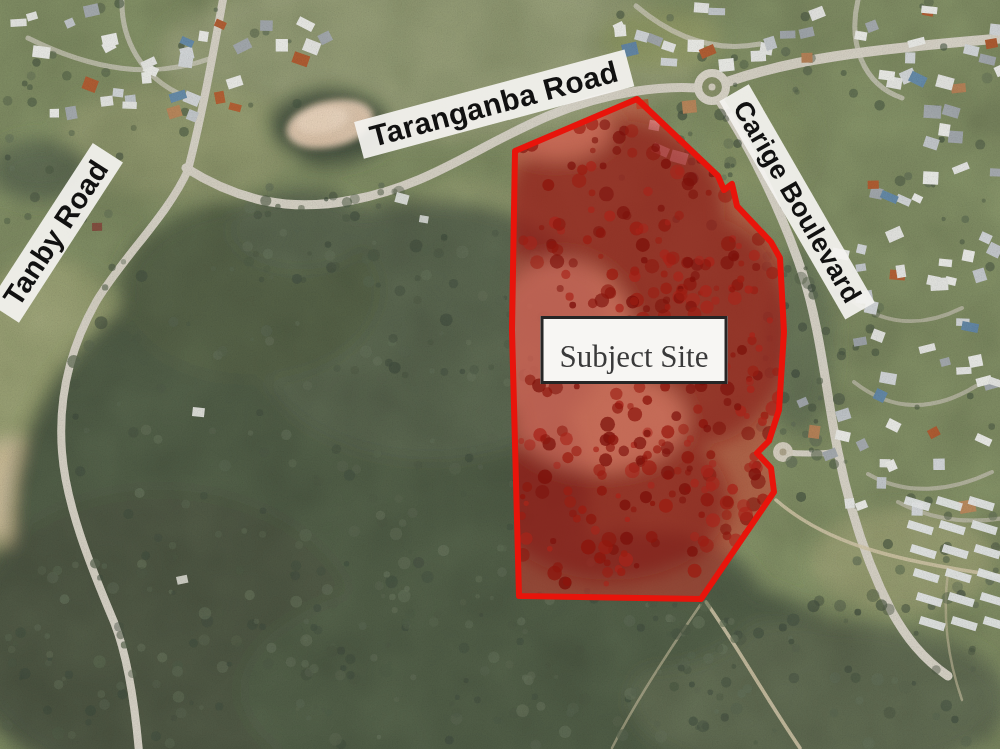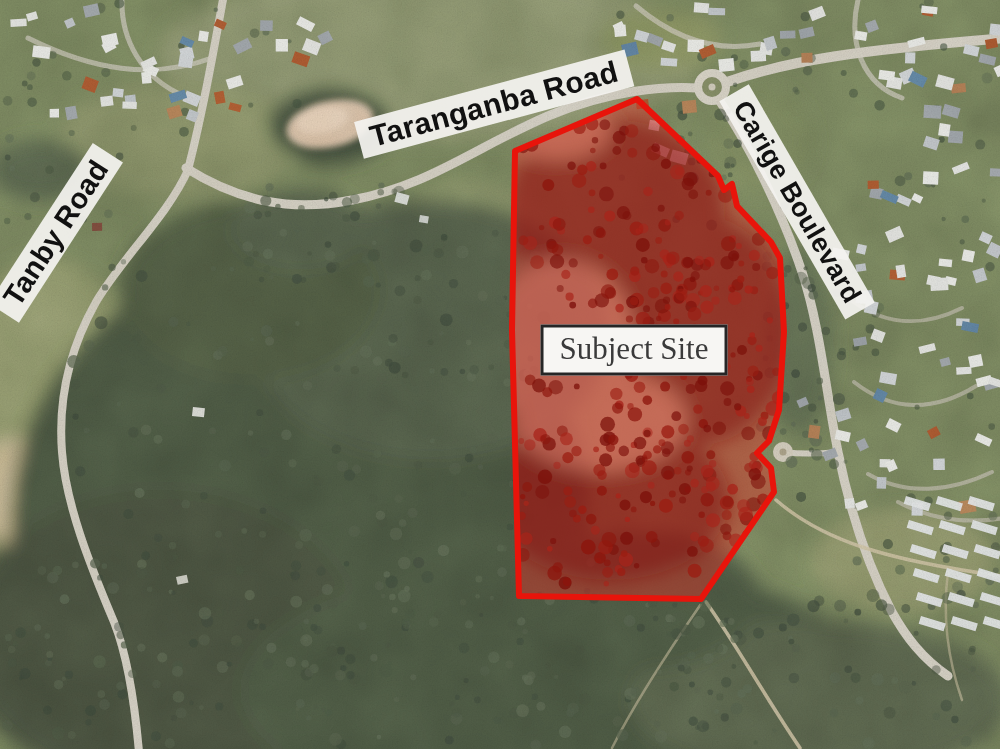--- a/index.html
+++ b/index.html
@@ -17,21 +17,21 @@
   }
   .lbl-taranganba{left:494px;top:104px;font-size:30px;transform:translate(-50%,-50%) rotate(-15deg);}
   .lbl-tanby{left:56px;top:233px;font-size:29px;transform:translate(-50%,-50%) rotate(-57deg);}
   .lbl-carige{left:797px;top:202px;font-size:27px;transform:translate(-50%,-50%) rotate(60deg);}
   .site-label{
     position:absolute;left:634px;top:350px;transform:translate(-50%,-50%);
     font-family:"Liberation Serif",serif;font-size:31px;font-weight:500;
     color:var(--site-label-text,#3a3a3a);
     background:var(--site-label-bg,#f7f6f3);
     border:3px solid var(--site-label-border,#262626);
-    padding:3px 16px 6px 16px;white-space:nowrap;
+    padding:20px 16px 6px 16px;white-space:nowrap;
   }
   .noise-mul{mix-blend-mode:multiply;opacity:.22;}
   .noise-ovl{mix-blend-mode:overlay;opacity:.28;}
 </style>
 </head>
 <body>
 
 <div class="stage">
 
   <svg id="mapsvg" viewBox="0 0 1000 749" aria-hidden="true">

